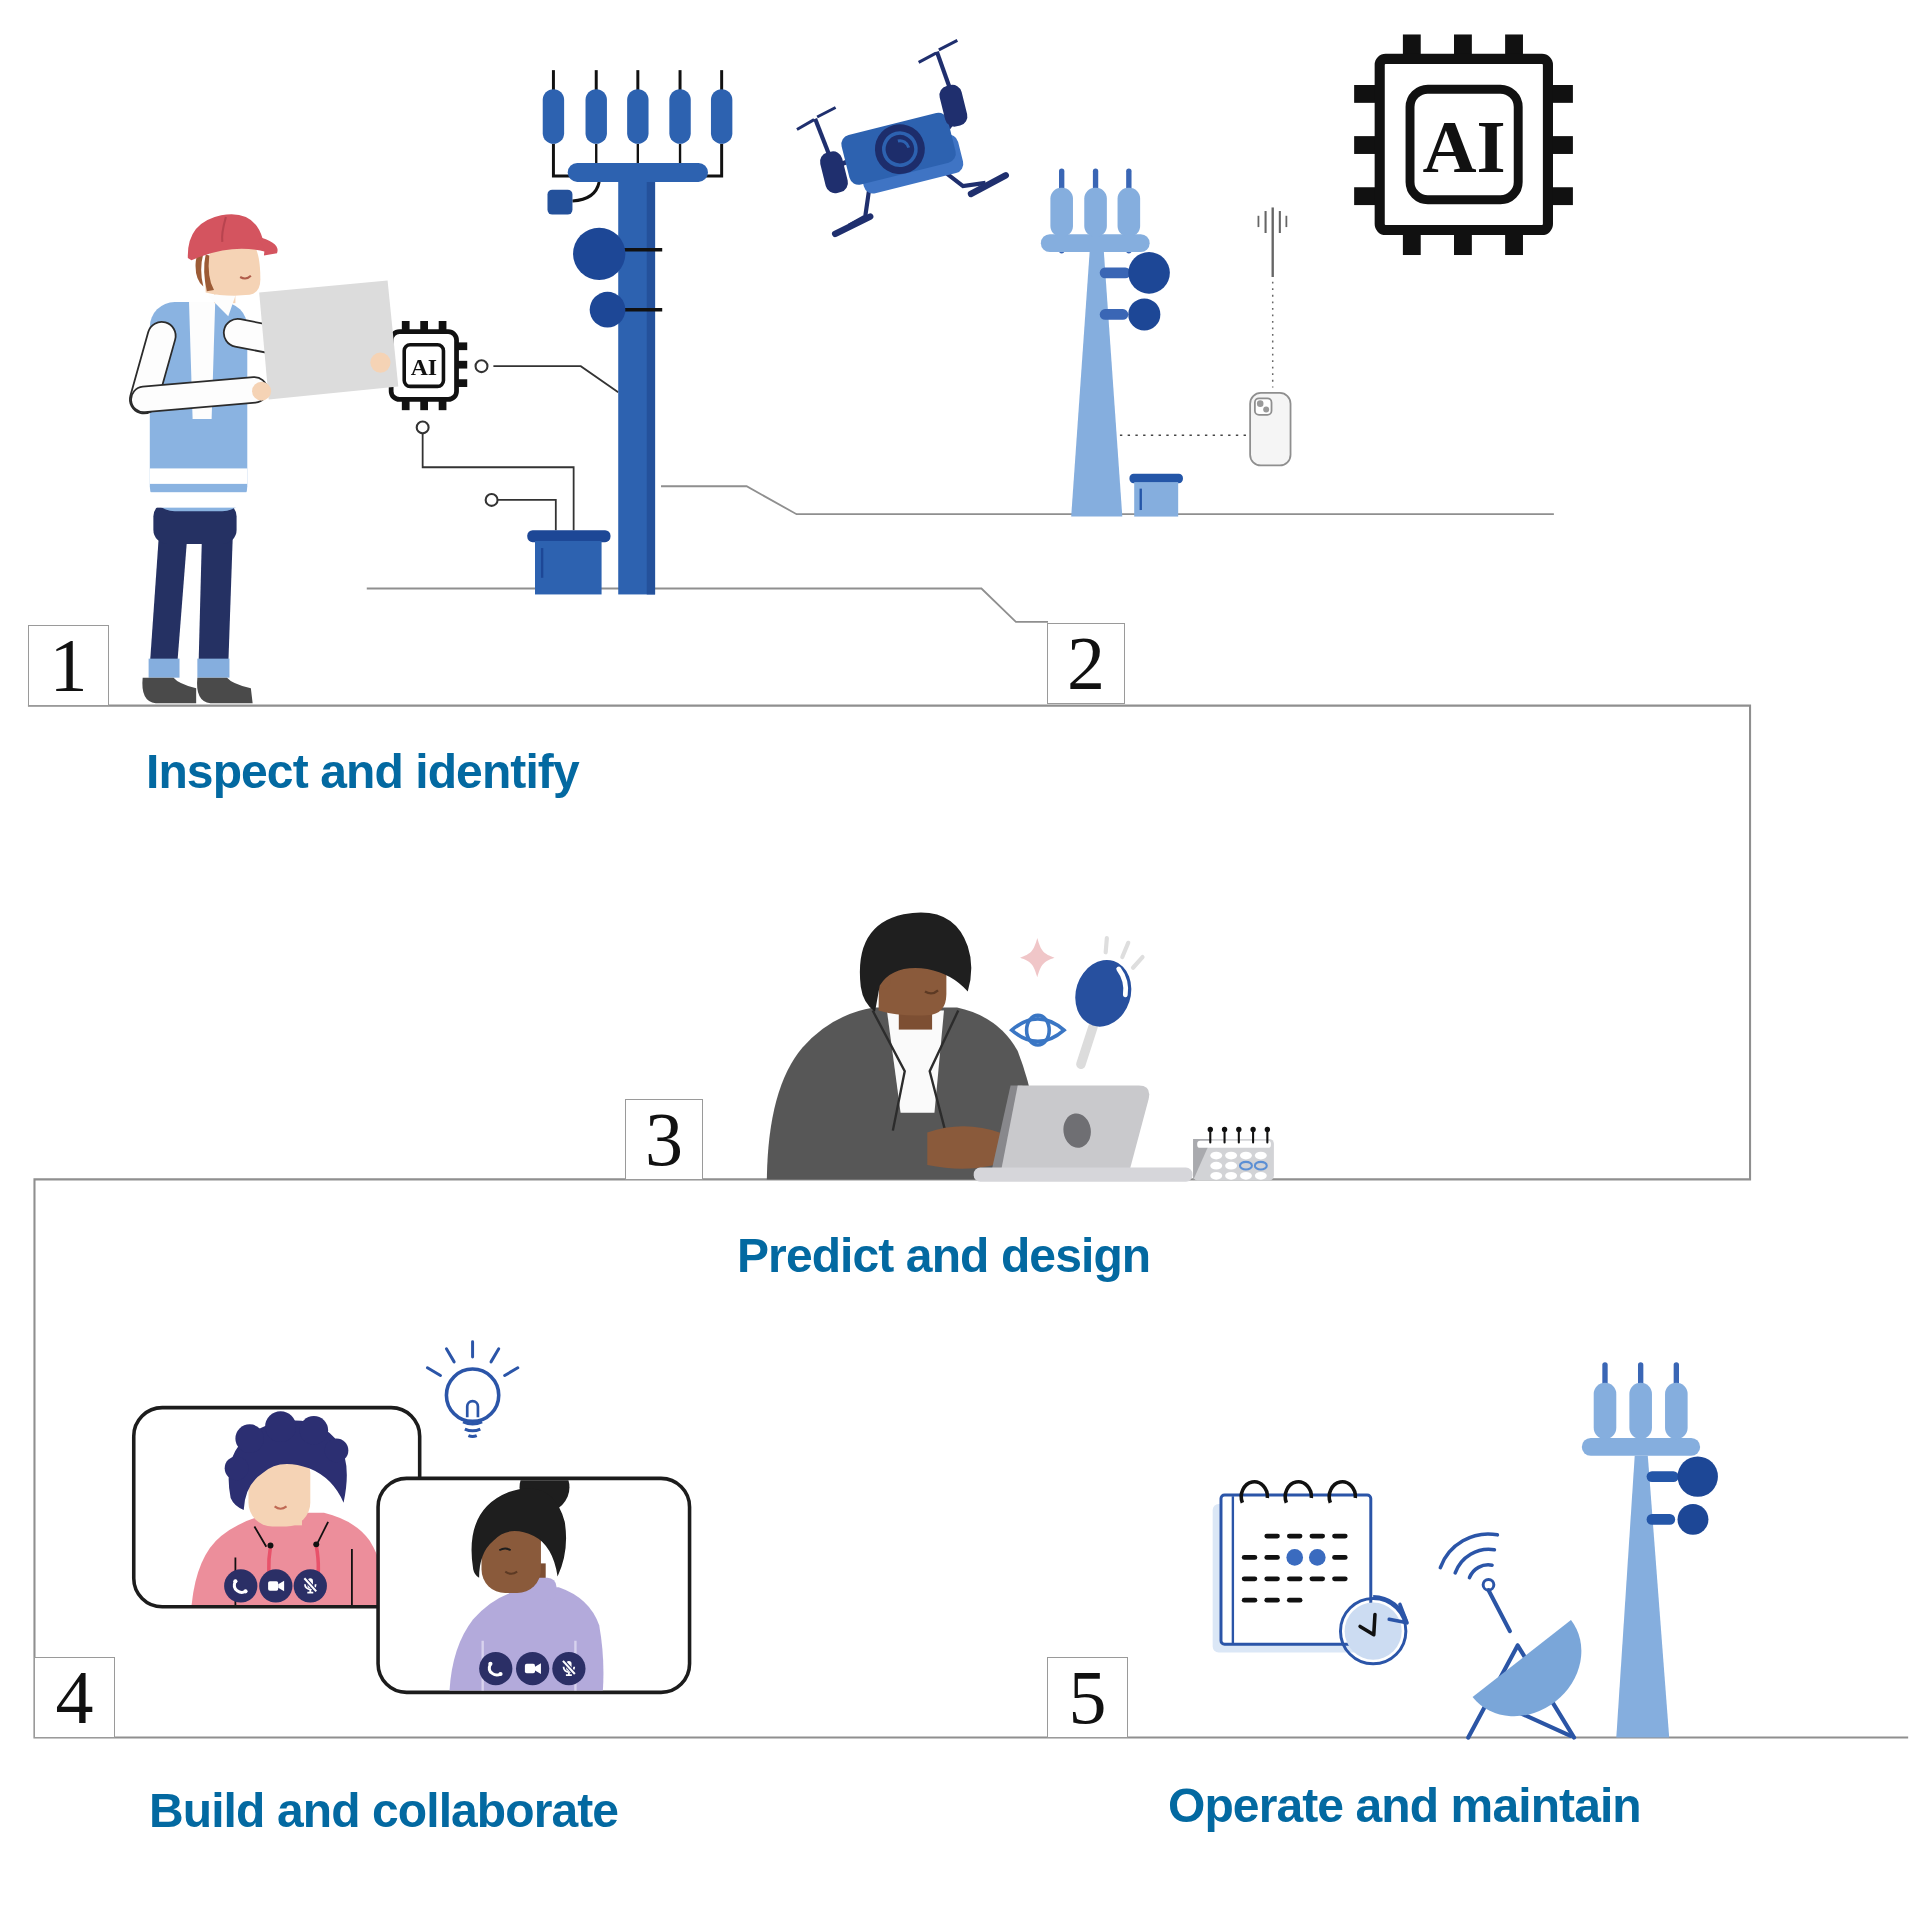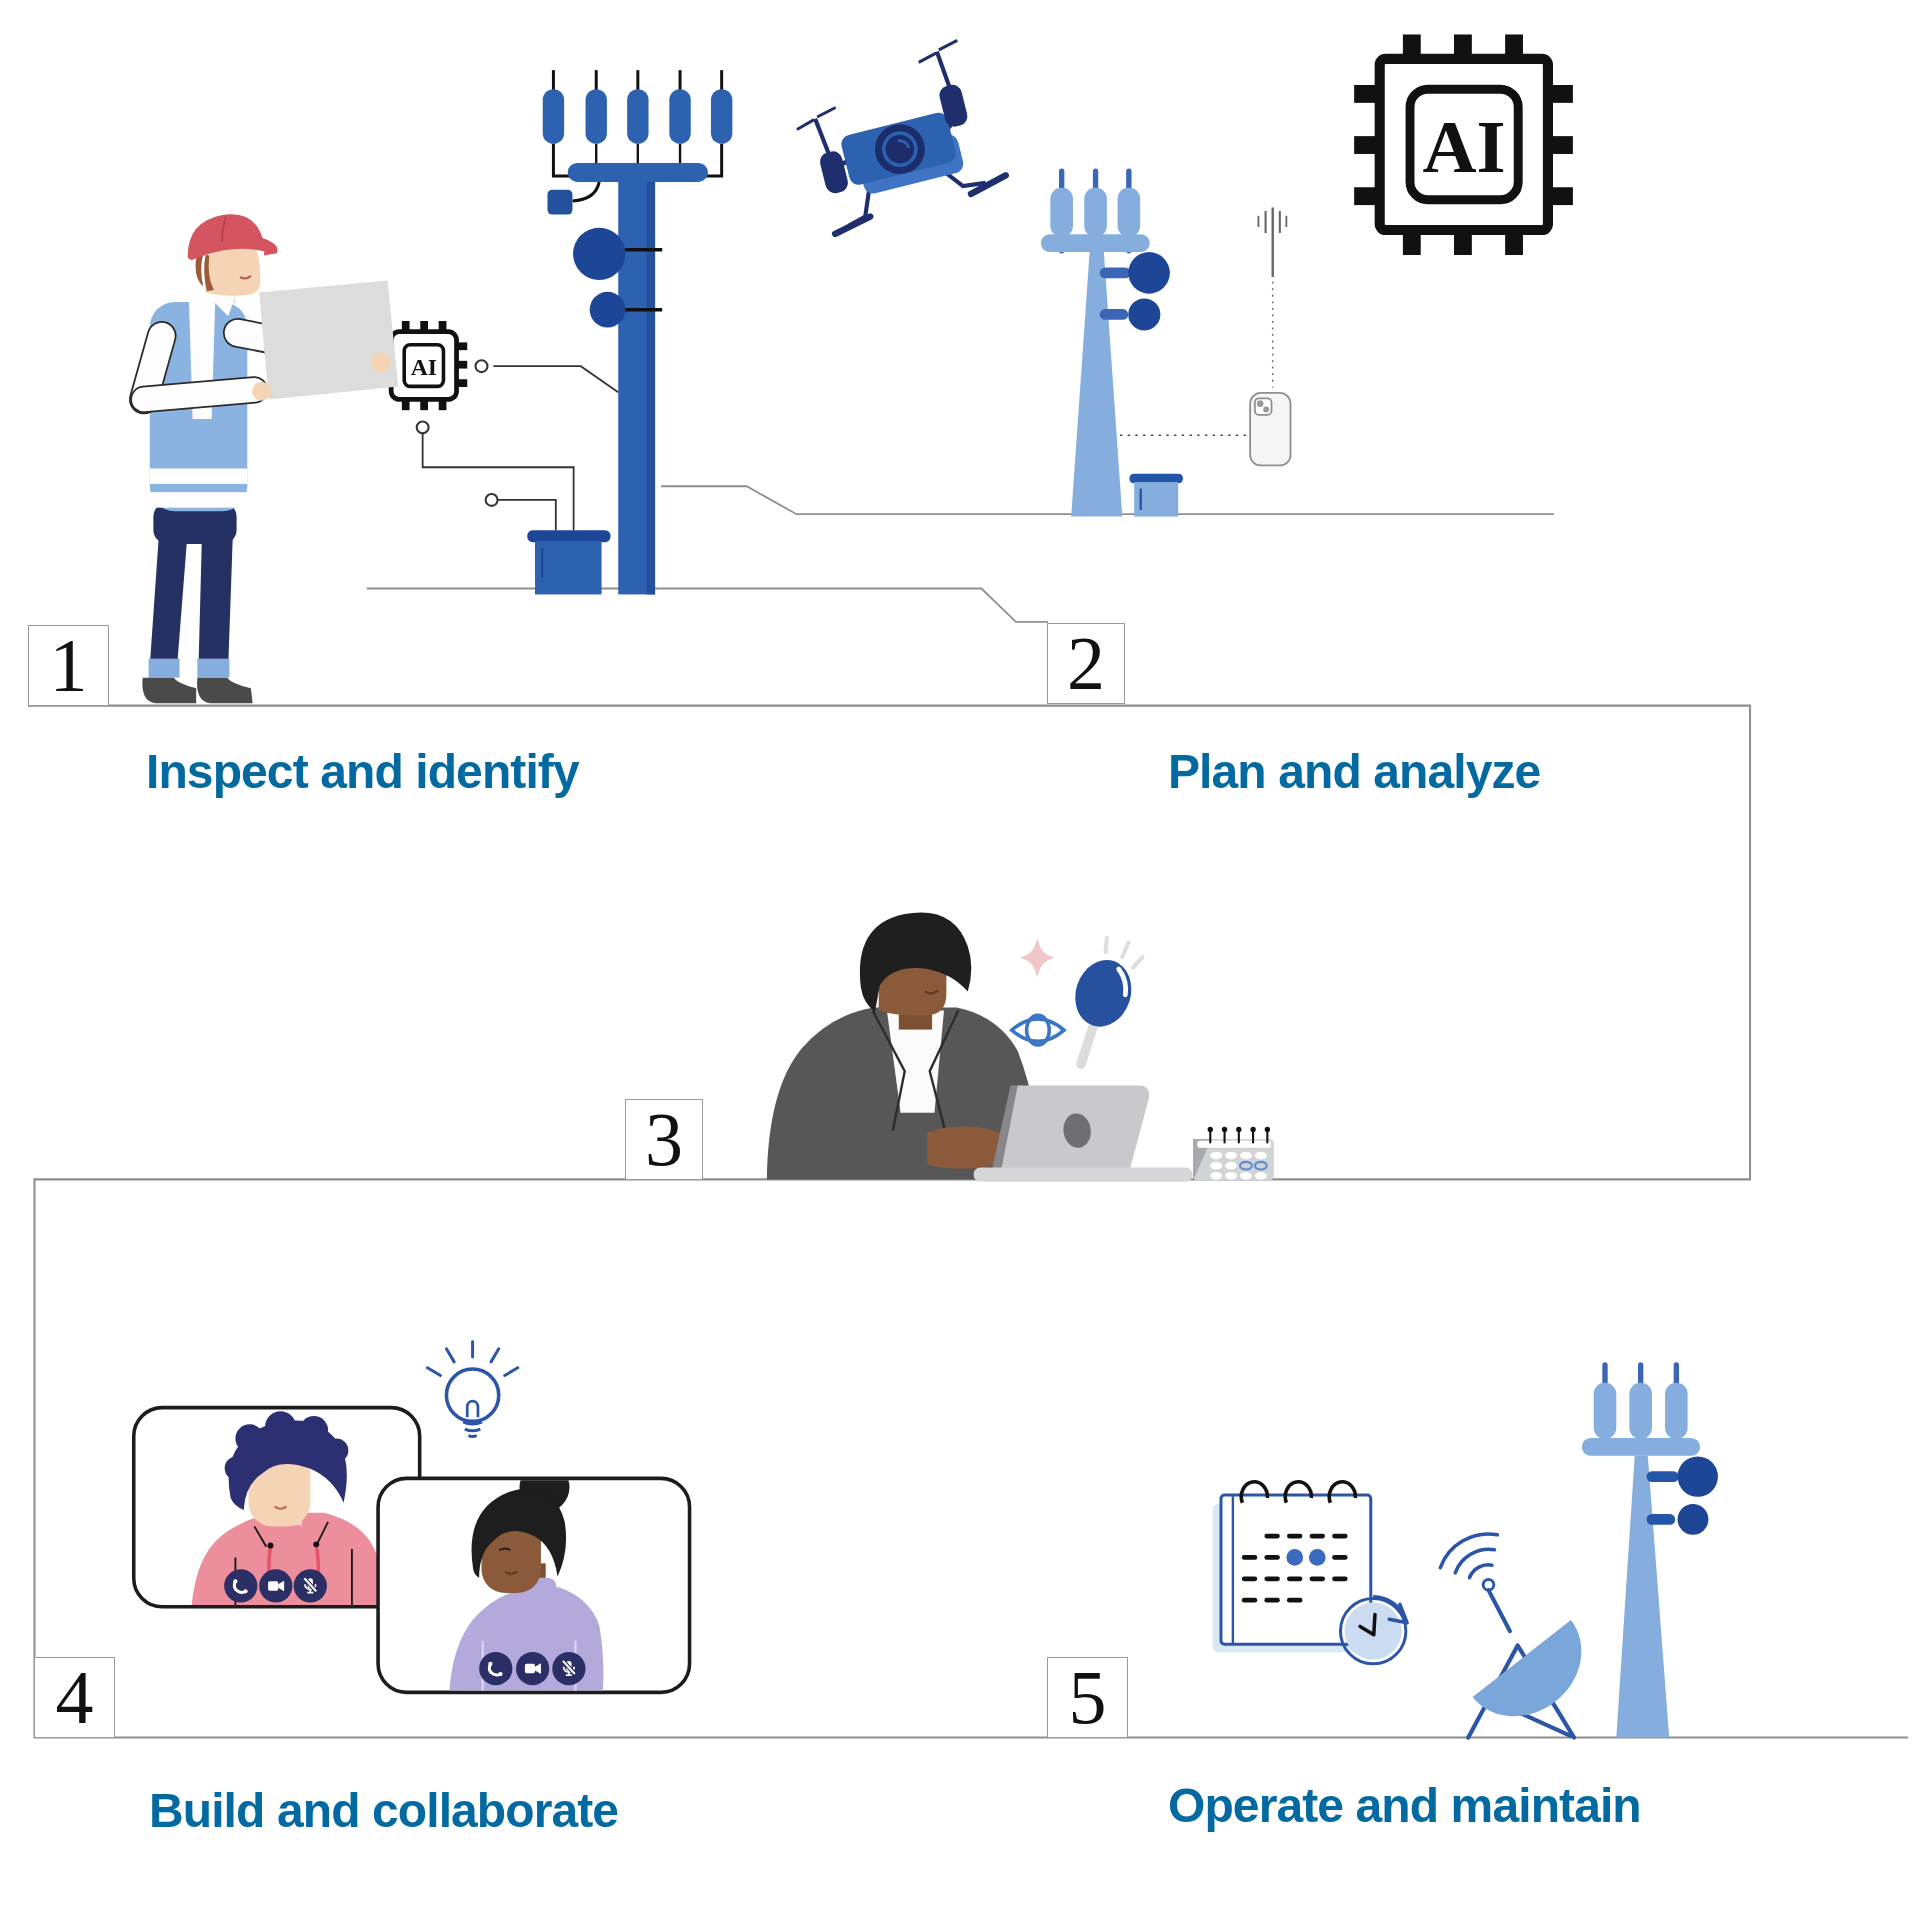--- a/index.html
+++ b/index.html
@@ -452,18 +452,18 @@
   </g>
 </svg>
 
 <div class="step-box" style="left:28px;top:625px;width:81px;height:81px">1</div>
 <div class="step-box" style="left:1047px;top:623px;width:78px;height:81px">2</div>
 <div class="step-box" style="left:625px;top:1099px;width:78px;height:81px">3</div>
 <div class="step-box" style="left:34px;top:1657px;width:81px;height:81px">4</div>
 <div class="step-box" style="left:1047px;top:1657px;width:81px;height:81px">5</div>
 
 <div class="step-label" style="left:146px;top:744px">Inspect and identify</div>
-<div class="step-label" style="left:1168px;top:744px">Plan and analyze</div>
+<div class="step-label" style="left:737px;top:1228px">Predict and design</div>
 <div class="step-label" style="left:1168px;top:1778px">Operate and maintain</div>
 <div class="step-label" style="left:149px;top:1783px">Build and collaborate</div>
 
 </div>
 
 
 </body></html>

